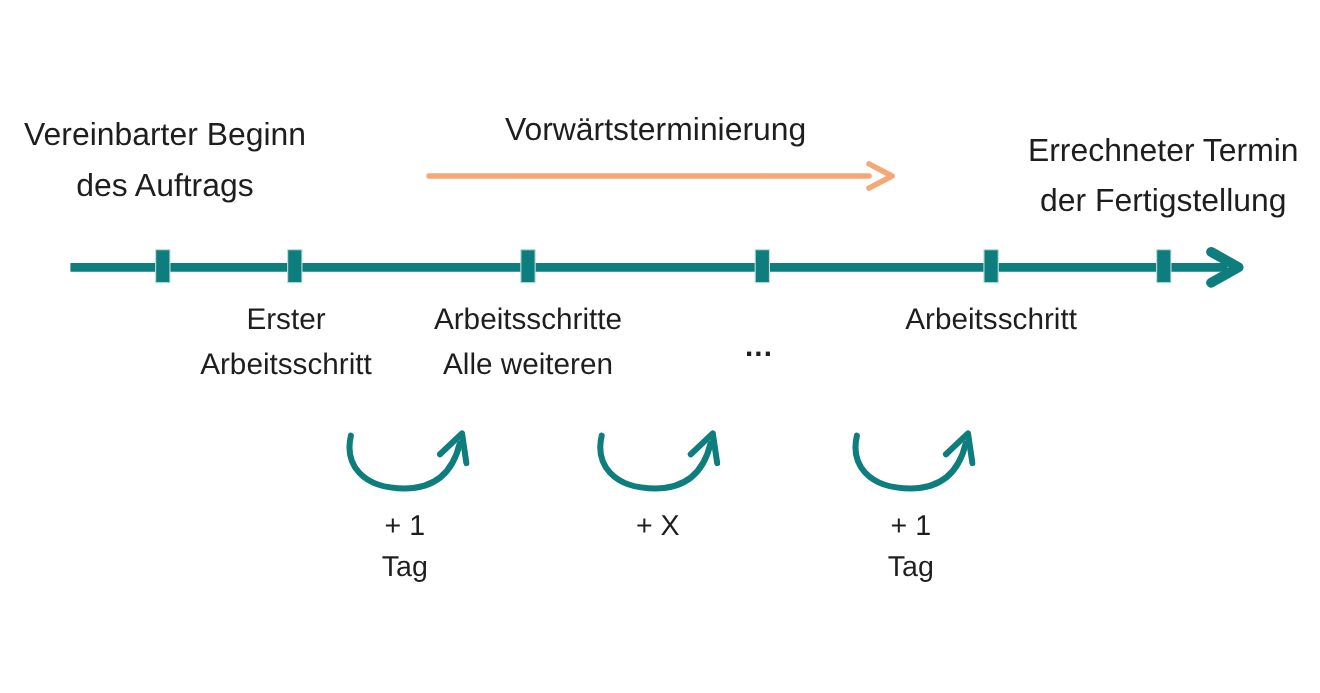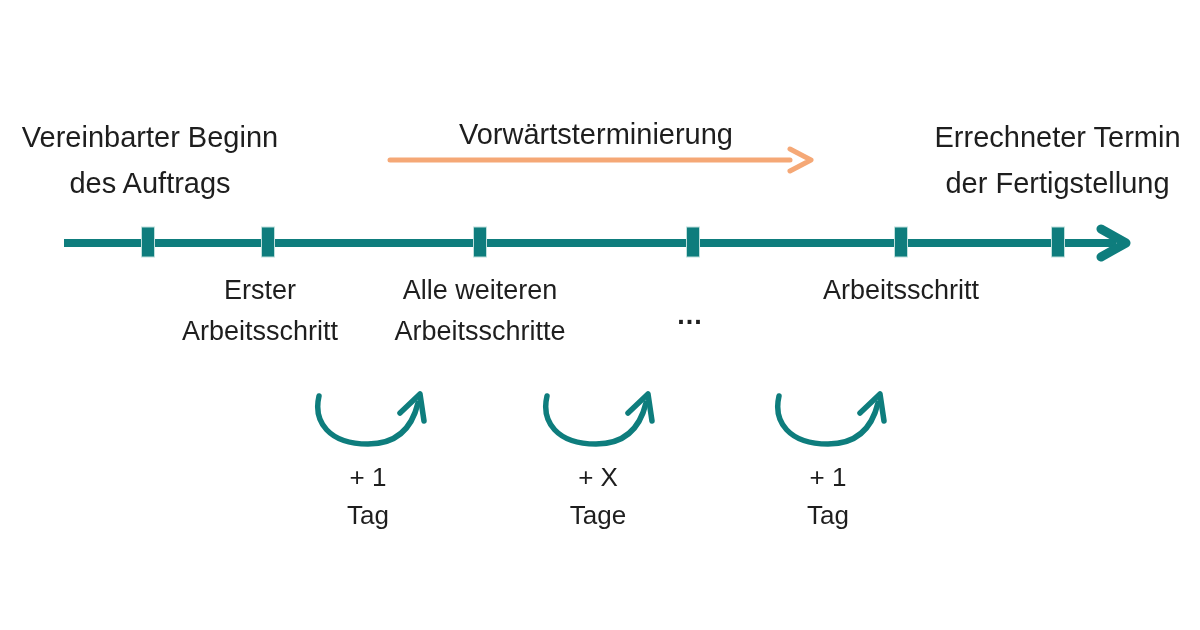--- a/index.html
+++ b/index.html
@@ -15,22 +15,22 @@
   }
   .abs { position: absolute; }
   .center-text { text-align: center; }
   .hdr { font-size: 29px; line-height: 46px; font-weight: 400; }
   .title { font-size: 29px; line-height: 40px; font-weight: 400; }
   .step { font-size: 27px; line-height: 41px; font-weight: 400; }
   .ellipsis { font-size: 27px; line-height: 27px; letter-spacing: 1px; font-weight: 700; }
   .dur { font-size: 26px; line-height: 38px; font-weight: 400; }
 
   
-  #start-label   { left: 0px;   top: 114px; width: 300px; }
-  #direction     { left: 426px; top: 114px;  width: 340px; }
+  #start-label   { left: 0px;   top: 100px; width: 300px; }
+  #direction     { left: 426px; top: 98px;  width: 340px; }
   #end-label     { left: 910px; top: 114px; width: 295px; }
   #fwd-arrow     { left: 386px; top: 146px; }
   #timeline      { left: 58px;  top: 220px; }
   #step-first    { left: 110px; top: 270px; width: 300px; }
   #step-further  { left: 330px; top: 270px; width: 300px; }
   #step-ellipsis { left: 640px; top: 302px; width: 100px; }
   #step-last     { left: 751px; top: 270px; width: 300px; }
   .arc           { top: 390px; }
   #arc-1 { left: 313px; }
   #arc-2 { left: 541px; }
@@ -77,22 +77,22 @@
     <rect class="tick" x="993.5" y="7" width="13" height="30"></rect>
     <polyline class="teal-stroke" points="1043,9 1068,23 1043,37" stroke-width="9" stroke-linecap="round" stroke-linejoin="round"></polyline>
   </svg>
 
   <div id="step-first" class="abs center-text step">
     <div>Erster</div>
     <div>Arbeitsschritt</div>
   </div>
 
   <div id="step-further" class="abs center-text step">
+    <div>Arbeitsschritte</div>
     <div>Alle weiteren</div>
-    <div>Arbeitsschritte</div>
   </div>
 
   <div id="step-ellipsis" class="abs center-text ellipsis">...</div>
 
   <div id="step-last" class="abs center-text step">
     <div>Arbeitsschritt</div>
   </div>
 
   <svg id="arc-1" class="abs arc" width="114" height="62" viewBox="0 0 114 62">
     <path class="teal-stroke" d="M 6 6 C 0 32, 16 54, 55 54 C 84 54, 99 38, 105 13" stroke-width="5.5" stroke-linecap="round"></path>
@@ -106,20 +106,19 @@
     <path class="teal-stroke" d="M 6 6 C 0 32, 16 54, 55 54 C 84 54, 99 38, 105 13" stroke-width="5.5" stroke-linecap="round"></path>
     <polyline class="teal-stroke" points="87,23 107,4 111,31" stroke-width="5.5" stroke-linecap="round" stroke-linejoin="round"></polyline>
   </svg>
 
   <div id="dur-1" class="abs center-text dur durlbl">
     <div>+ 1</div>
     <div>Tag</div>
   </div>
   <div id="dur-2" class="abs center-text dur durlbl">
     <div>+ X</div>
-    <div>Tage</div>
   </div>
   <div id="dur-3" class="abs center-text dur durlbl">
     <div>+ 1</div>
     <div>Tag</div>
   </div>
 
 </div>
 
 </body></html>

